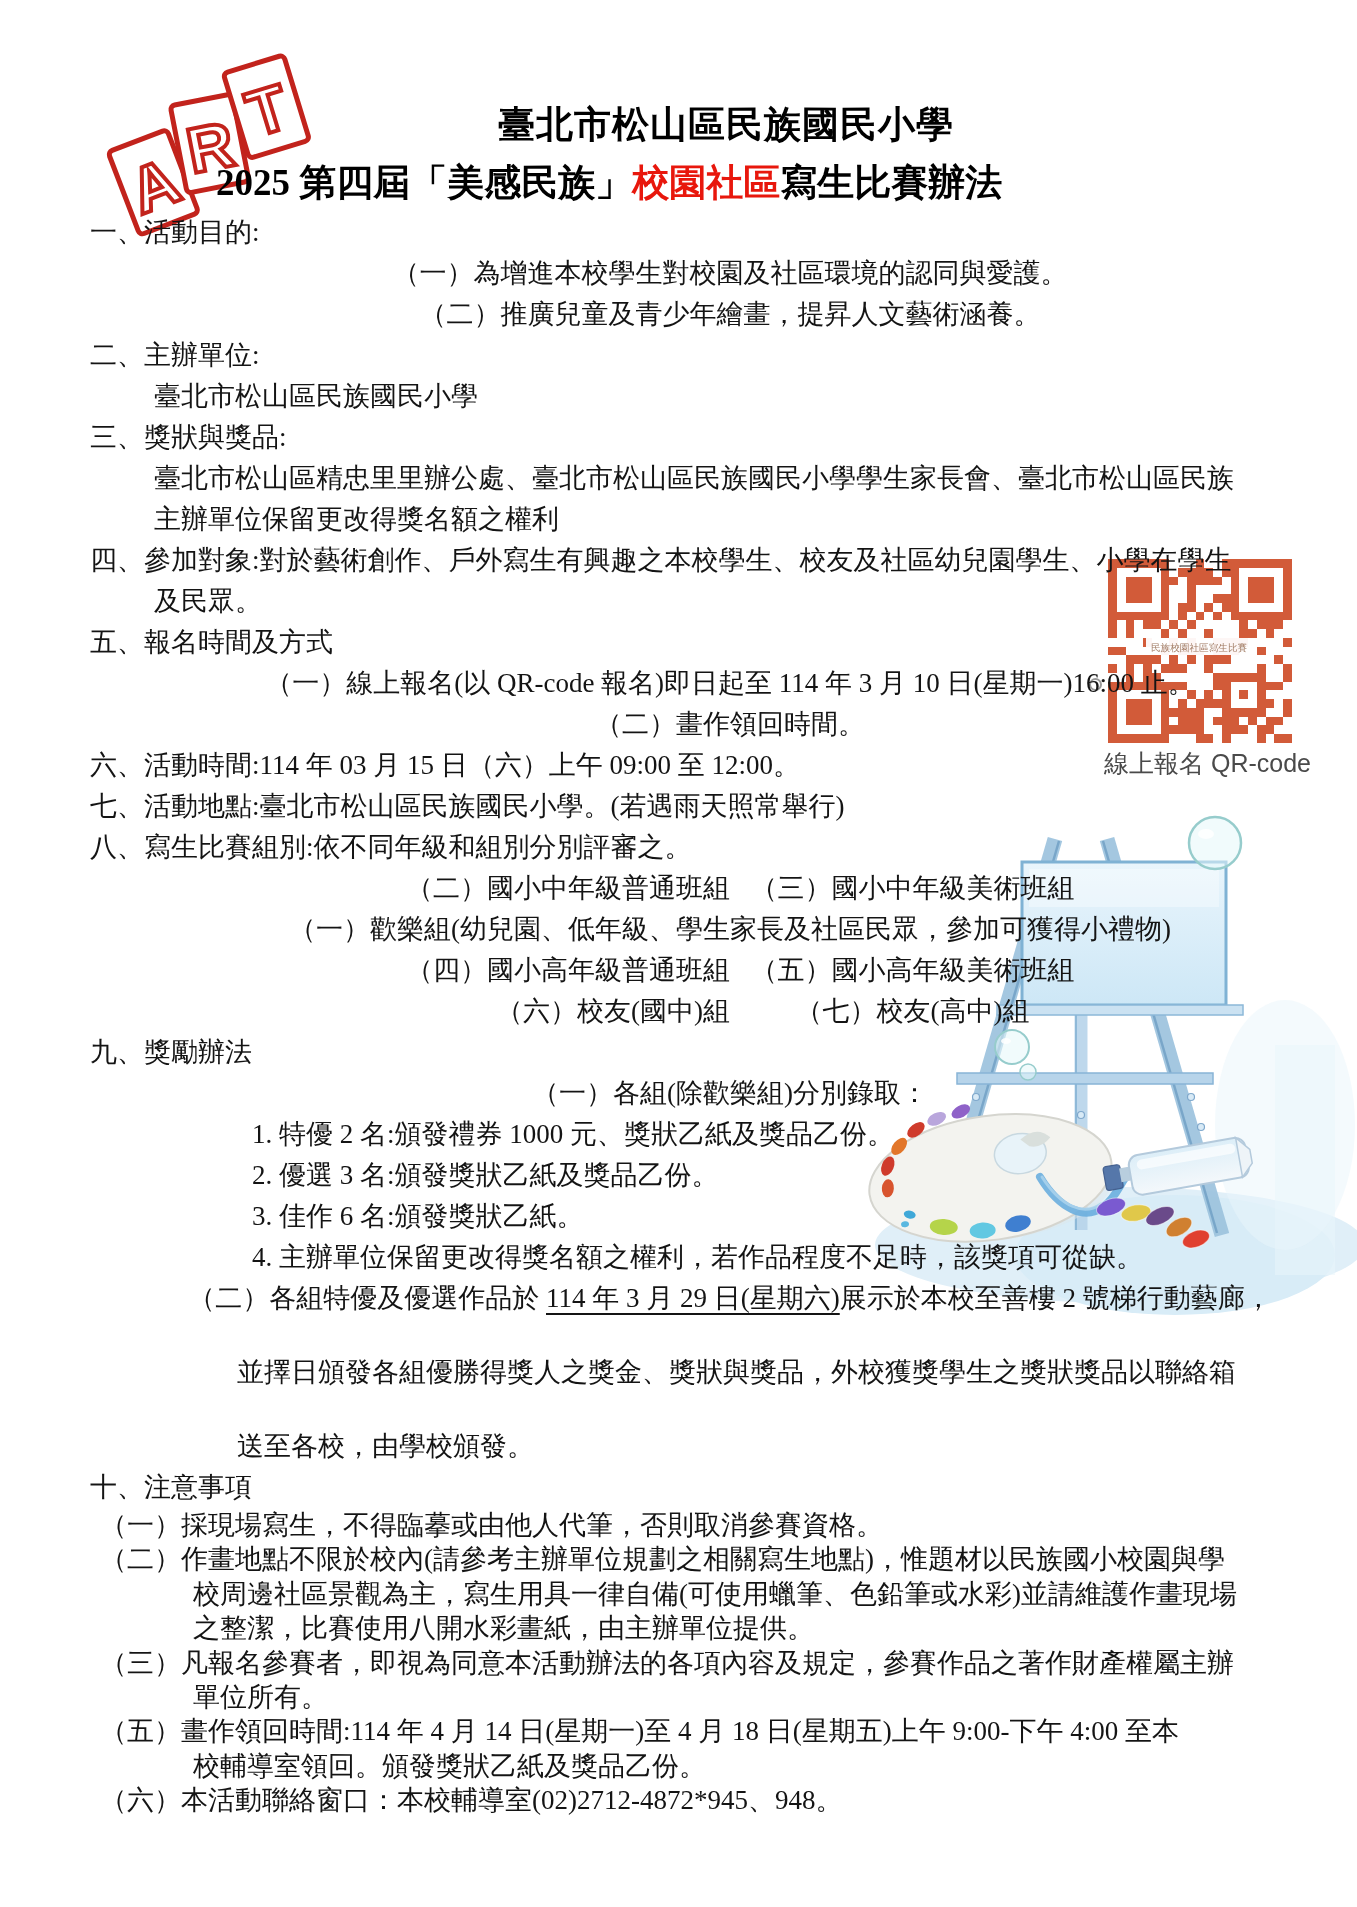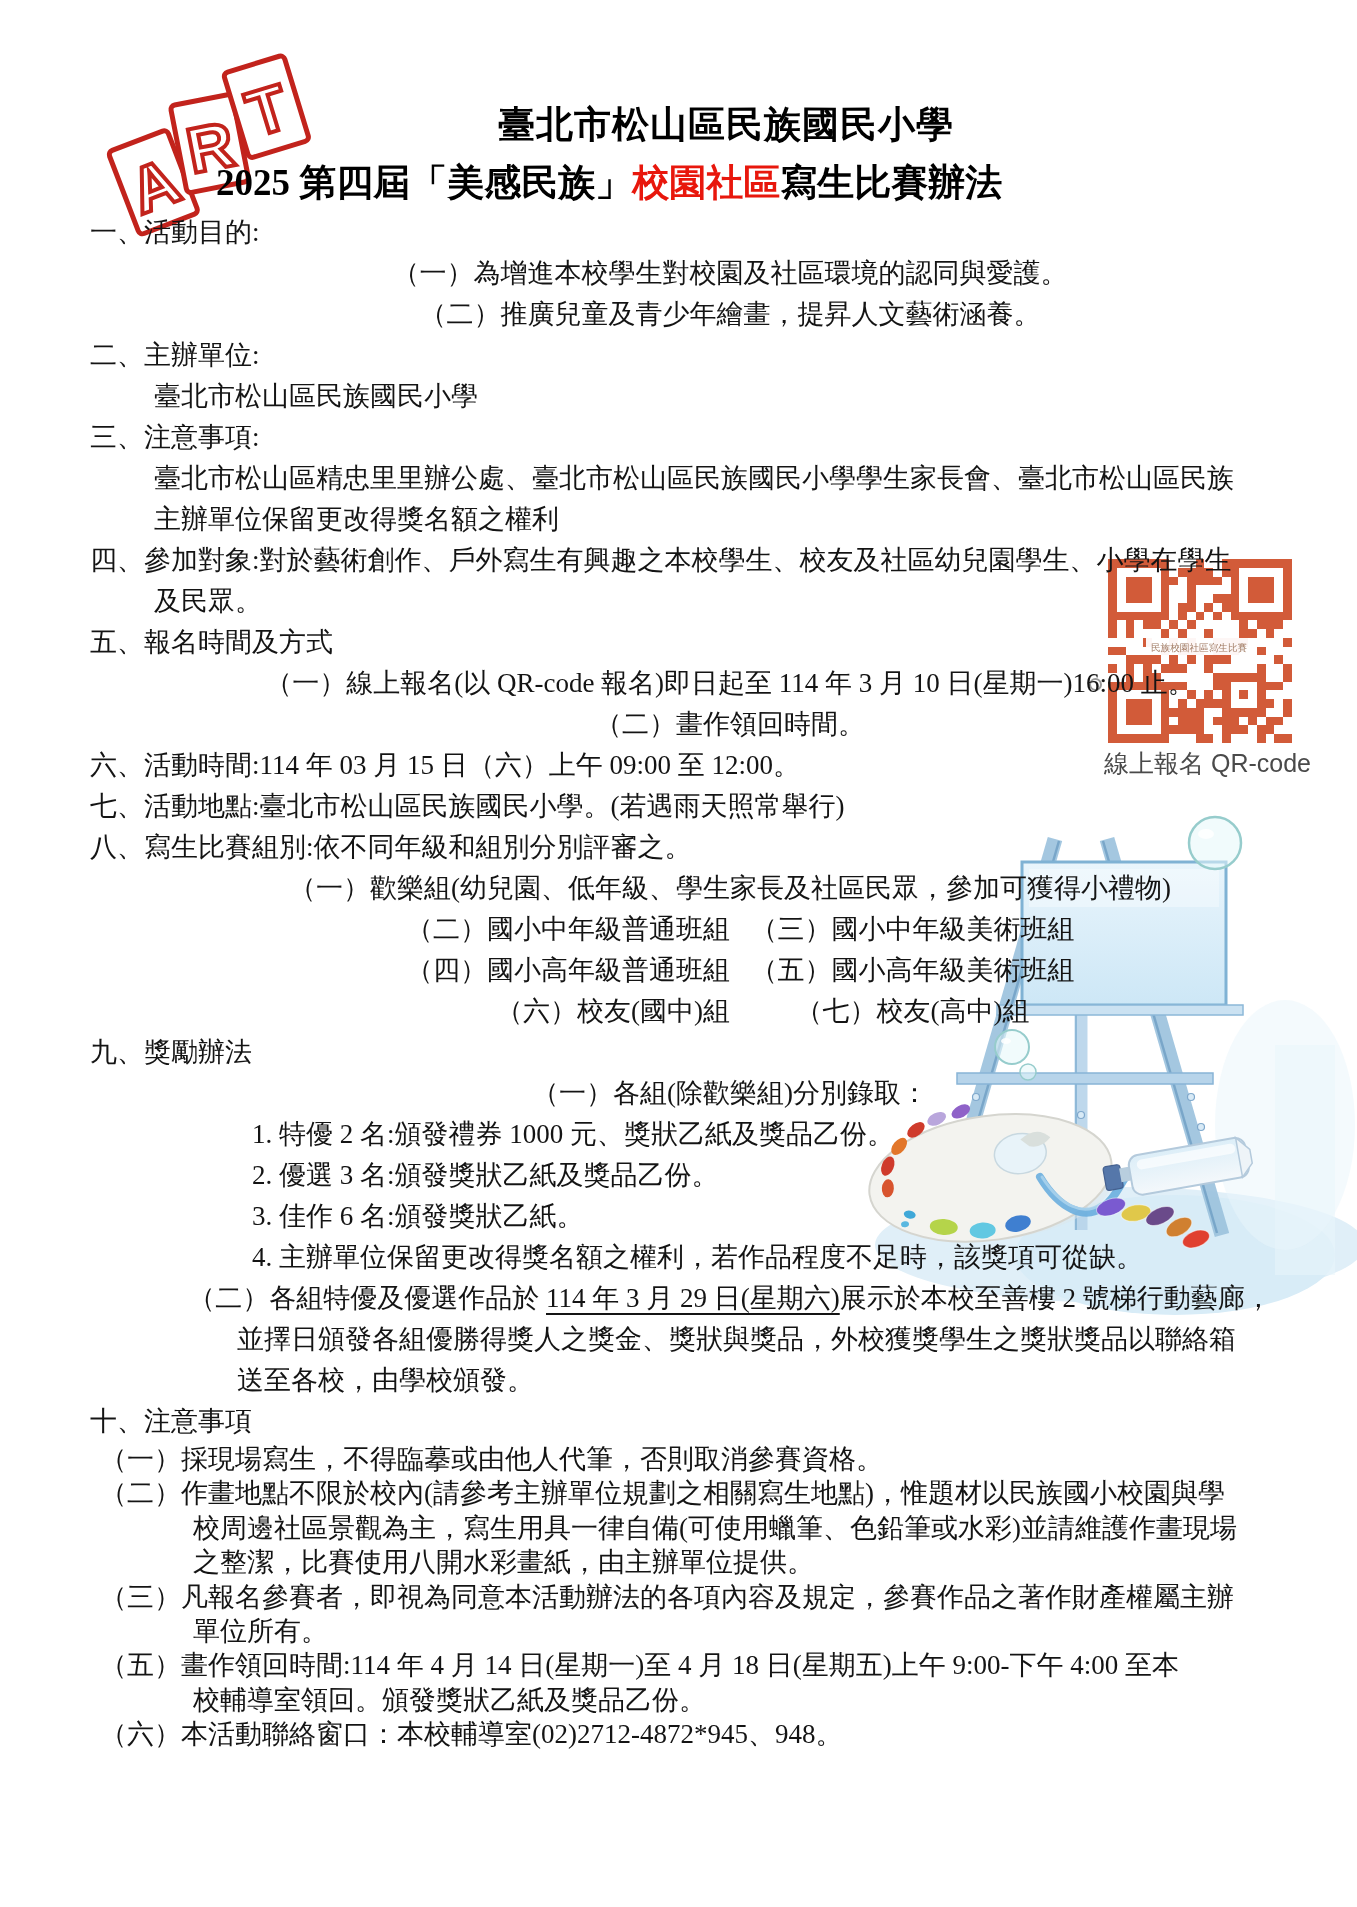--- a/index.html
+++ b/index.html
@@ -26,21 +26,21 @@
   .title2{position:absolute;left:216px;top:158px;font-family:Liberation Serif, serif;
     font-weight:900;font-size:37px;letter-spacing:0px;color:#000;white-space:pre;}
   .title2 .red{color:var(--accent-red);}
   
   .body{position:absolute;left:90px;top:212px;width:1220px;z-index:3;}
   .ln{white-space:pre;font-size:27px;height:41px;line-height:41px;}
   .h1{margin-left:0;}
   .i1{margin-left:60px;text-align:center;}
   .c1{margin-left:64px;}
   .nm{margin-left:162px;}
-  .c2{margin-left:147px;}
+  .c2{margin-left:147px;margin-top:33px;}
   .n2{margin-left:10px;height:34.4px;line-height:34.4px;}
   .nc{margin-left:103px;height:34.4px;line-height:34.4px;}
   .ln span.col{display:inline-block;width:365px;}
   .ln span.u{text-decoration:underline;text-underline-offset:6px;text-decoration-thickness:2px;}
   
   .qr-wrap{position:absolute;left:1108px;top:559px;width:190px;z-index:2;}
   .qr-wrap svg{display:block;width:184px;height:184px;}
   .qr-caption{margin-top:4px;margin-left:-4px;font-family:"Liberation Sans","DejaVu Sans",sans-serif;
     font-size:25px;color:#4a4a4a;white-space:pre;}
   .bubble-dot{position:absolute;left:1089px;top:678px;width:9px;height:9px;border:2px solid #9a9a9a;
@@ -74,33 +74,33 @@
 
   <div class="title1">臺北市松山區民族國民小學</div>
   <div class="title2"><span>2025 第四屆「美感民族」</span><span class="red">校園社區</span><span>寫生比賽辦法</span></div>
 
   <div class="body">
       <div class="ln h1"><span>一、活動目的:</span></div>
       <div class="ln i1"><span>（一）為增進本校學生對校園及社區環境的認同與愛護。</span></div>
       <div class="ln i1"><span>（二）推廣兒童及青少年繪畫，提昇人文藝術涵養。</span></div>
       <div class="ln h1"><span>二、主辦單位:</span></div>
       <div class="ln c1"><span>臺北市松山區民族國民小學</span></div>
-      <div class="ln h1"><span>三、注意事項:</span></div>
+      <div class="ln h1"><span>三、獎狀與獎品:</span></div>
       <div class="ln c1"><span>臺北市松山區精忠里里辦公處、臺北市松山區民族國民小學學生家長會、臺北市松山區民族</span></div>
       <div class="ln c1"><span>主辦單位保留更改得獎名額之權利</span></div>
       <div class="ln h1"><span>四、參加對象:對於藝術創作、戶外寫生有興趣之本校學生、校友及社區幼兒園學生、小學在學生</span></div>
       <div class="ln c1"><span>及民眾。</span></div>
       <div class="ln h1"><span>五、報名時間及方式</span></div>
       <div class="ln i1"><span>（一）線上報名(以 QR-code 報名)即日起至 114 年 3 月 10 日(星期一)16:00 止。</span></div>
       <div class="ln i1"><span>（二）畫作領回時間。</span></div>
       <div class="ln h1"><span>六、活動時間:114 年 03 月 15 日（六）上午 09:00 至 12:00。</span></div>
       <div class="ln h1"><span>七、活動地點:臺北市松山區民族國民小學。(若遇雨天照常舉行)</span></div>
       <div class="ln h1"><span>八、寫生比賽組別:依不同年級和組別分別評審之。</span></div>
+      <div class="ln i1"><span class="col">（二）國小中年級普通班組</span><span>（三）國小中年級美術班組</span></div>
       <div class="ln i1"><span>（一）歡樂組(幼兒園、低年級、學生家長及社區民眾，參加可獲得小禮物)</span></div>
-      <div class="ln i1"><span class="col">（二）國小中年級普通班組</span><span>（三）國小中年級美術班組</span></div>
       <div class="ln i1"><span class="col">（四）國小高年級普通班組</span><span>（五）國小高年級美術班組</span></div>
       <div class="ln i1"><span class="col">（六）校友(國中)組</span><span>（七）校友(高中)組</span></div>
       <div class="ln h1"><span>九、獎勵辦法</span></div>
       <div class="ln i1"><span>（一）各組(除歡樂組)分別錄取：</span></div>
       <div class="ln nm"><span>1. 特優 2 名:頒發禮券 1000 元、獎狀乙紙及獎品乙份。</span></div>
       <div class="ln nm"><span>2. 優選 3 名:頒發獎狀乙紙及獎品乙份。</span></div>
       <div class="ln nm"><span>3. 佳作 6 名:頒發獎狀乙紙。</span></div>
       <div class="ln nm"><span>4. 主辦單位保留更改得獎名額之權利，若作品程度不足時，該獎項可從缺。</span></div>
       <div class="ln i1"><span>（二）各組特優及優選作品於 </span><span class="u">114 年 3 月 29 日(星期六)</span><span>展示於本校至善樓 2 號梯行動藝廊，</span></div>
       <div class="ln c2"><span>並擇日頒發各組優勝得獎人之獎金、獎狀與獎品，外校獲獎學生之獎狀獎品以聯絡箱</span></div>

